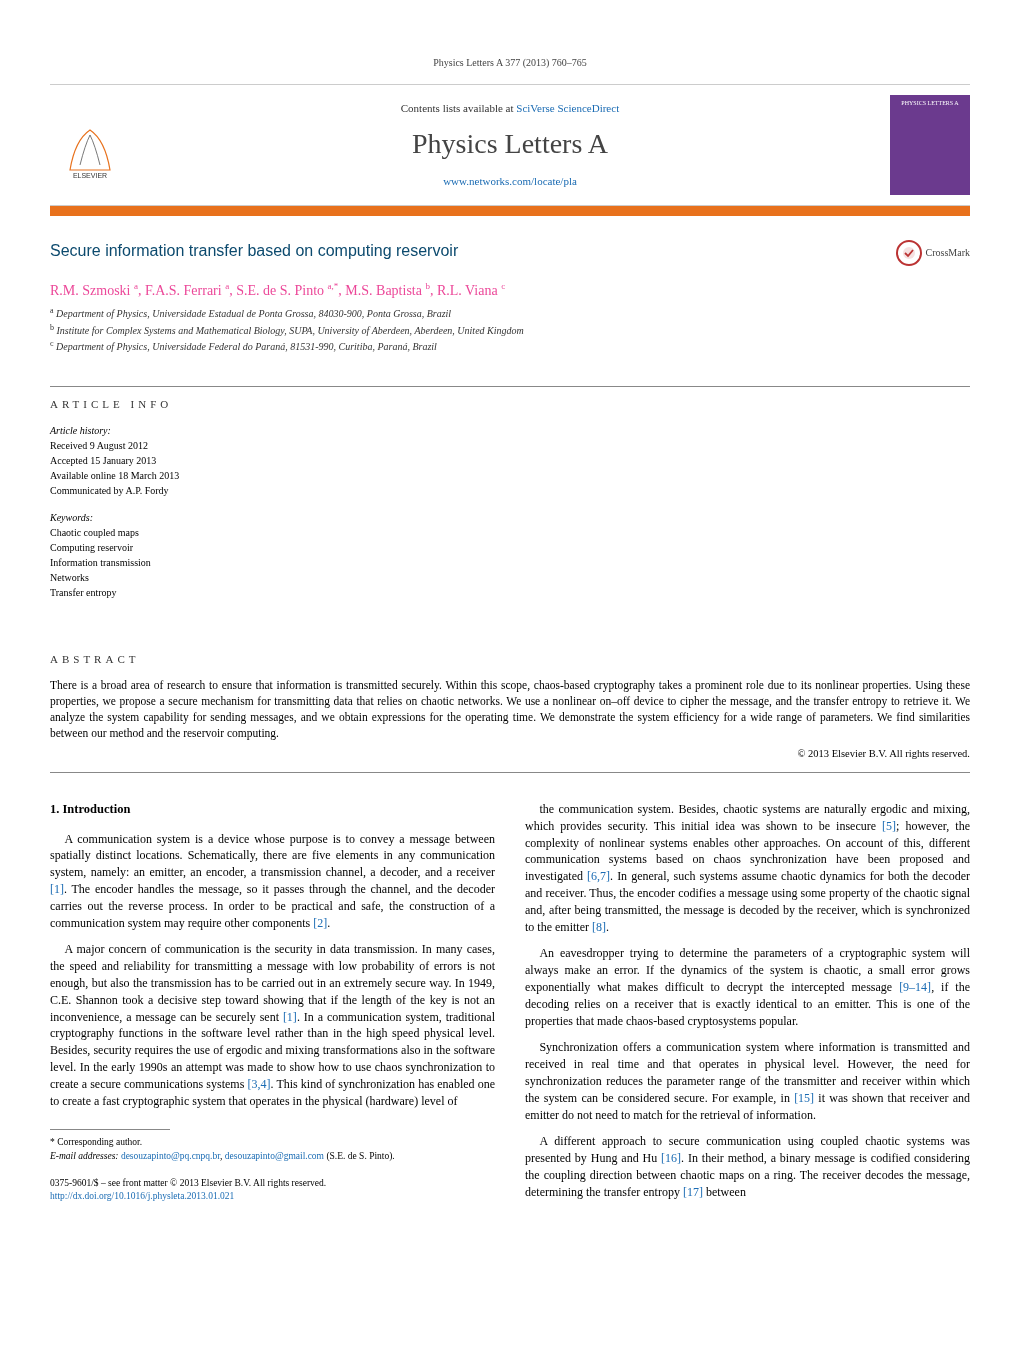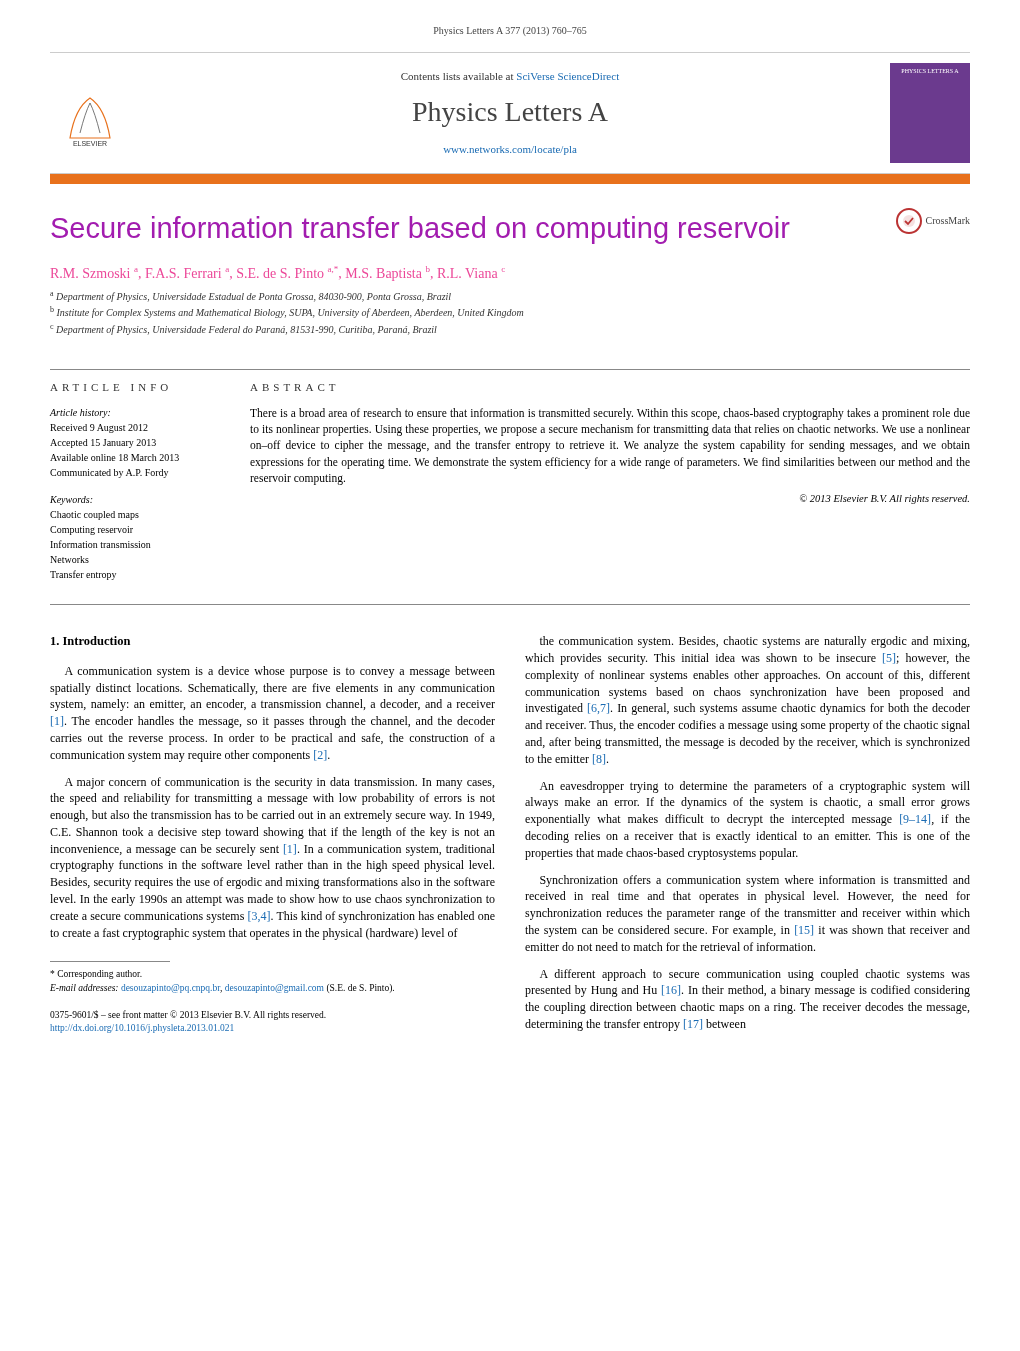--- a/index.html
+++ b/index.html
@@ -1,46 +1,46 @@
 <!DOCTYPE html>
 <html><head>
 <meta charset="utf-8">
 <style>
   * { margin: 0; padding: 0; box-sizing: border-box; }
   body { font-family: Georgia, 'Times New Roman', serif; background: #fff; color: #000; width: 1020px; margin: 0 auto; font-size: 13px; line-height: 1.4; }
-  .page { padding: 24px 50px; }
+  .page { padding: 56px 50px; }
   .header-line { text-align: center; font-size: 10px; color: #444; margin-bottom: 14px; }
   .masthead { display: flex; align-items: center; border-top: 1px solid #ccc; border-bottom: 1px solid #ccc; padding: 10px 0; margin-bottom: 0; }
   .logo-left { width: 80px; height: 80px; display: flex; align-items: center; justify-content: center; }
   .logo-left svg { width: 60px; height: 70px; }
   .masthead-center { flex: 1; text-align: center; }
   .contents-line { font-size: 11px; color: #333; margin-bottom: 8px; }
   .contents-line a { color: #1a6bb3; text-decoration: none; }
   .journal-name { font-family: Georgia, serif; font-size: 28px; font-weight: normal; color: #444; margin: 8px 0 10px; }
   .journal-homepage { font-size: 11px; }
   .journal-homepage a { color: #1a6bb3; text-decoration: none; }
   .logo-right { width: 80px; height: 100px; background: #6b3a8e; display: flex; flex-direction: column; align-items: center; justify-content: flex-start; padding: 4px; }
   .logo-right-label { color: #fff; font-size: 6px; text-align: center; }
   .orange-bar { height: 10px; background: #e8711c; margin: 0 0 24px 0; }
   .title-row { display: flex; align-items: flex-start; justify-content: space-between; margin-bottom: 14px; }
-  .paper-title { font-size: 29px; font-weight: normal; color: #a21caf; font-family: Helvetica, Arial, sans-serif; flex: 1; }
+  .paper-title { font-size: 16px; font-weight: normal; color: #0c4a6e; font-family: Helvetica, Arial, sans-serif; flex: 1; }
   .crossmark { display: flex; align-items: center; gap: 4px; font-size: 10px; color: #444; }
   .crossmark-badge { width: 26px; height: 26px; border-radius: 50%; border: 2px solid #b33; display: flex; align-items: center; justify-content: center; }
   .authors { font-size: 14px; color: #ec4899; margin-bottom: 5px; }
   .authors sup { font-size: 9px; }
   .affiliations { font-size: 10px; font-style: italic; color: #333; margin-bottom: 32px; line-height: 1.5; }
   .affiliations sup { font-style: normal; font-size: 8px; }
   .divider { border: none; border-top: 1px solid #888; margin: 10px 0; }
-  .info-abstract { display: flex; margin-bottom: 8px; }
+  .info-abstract { display: flex; gap: 40px; margin-bottom: 8px; flex-direction: column; }
   .info-col { width: 200px; font-size: 10px; }
   .abstract-col { flex: 1; font-size: 11.5px; text-align: justify; }
   .section-label { letter-spacing: 4px; font-size: 11px; text-transform: uppercase; color: #333; margin-bottom: 10px; }
   .info-block { margin-bottom: 12px; line-height: 1.5; }
   .info-block .italic { font-style: italic; }
-  .copyright-line { text-align: right; font-size: 10.5px; margin-top: 6px; font-style: italic; }
+  .copyright-line { text-align: right; font-size: 10.5px; margin-top: 6px; }
   .body-columns { display: flex; gap: 30px; margin-top: 28px; font-size: 12px; text-align: justify; }
   .col { flex: 1; }
   .body-heading { font-weight: bold; font-size: 12.5px; margin-bottom: 12px; }
   .body-columns p { margin-bottom: 10px; text-indent: 1.2em; }
   .body-columns p:first-of-type { text-indent: 1.2em; }
   .ref-link { color: #1a6bb3; }
   .footnote-divider { border: none; border-top: 1px solid #888; width: 120px; margin: 20px 0 6px 0; }
   .footnotes { font-size: 9.5px; line-height: 1.4; }
   .footnotes a { color: #1a6bb3; text-decoration: none; }
   .footer-line { font-size: 9.5px; margin-top: 14px; line-height: 1.4; }

